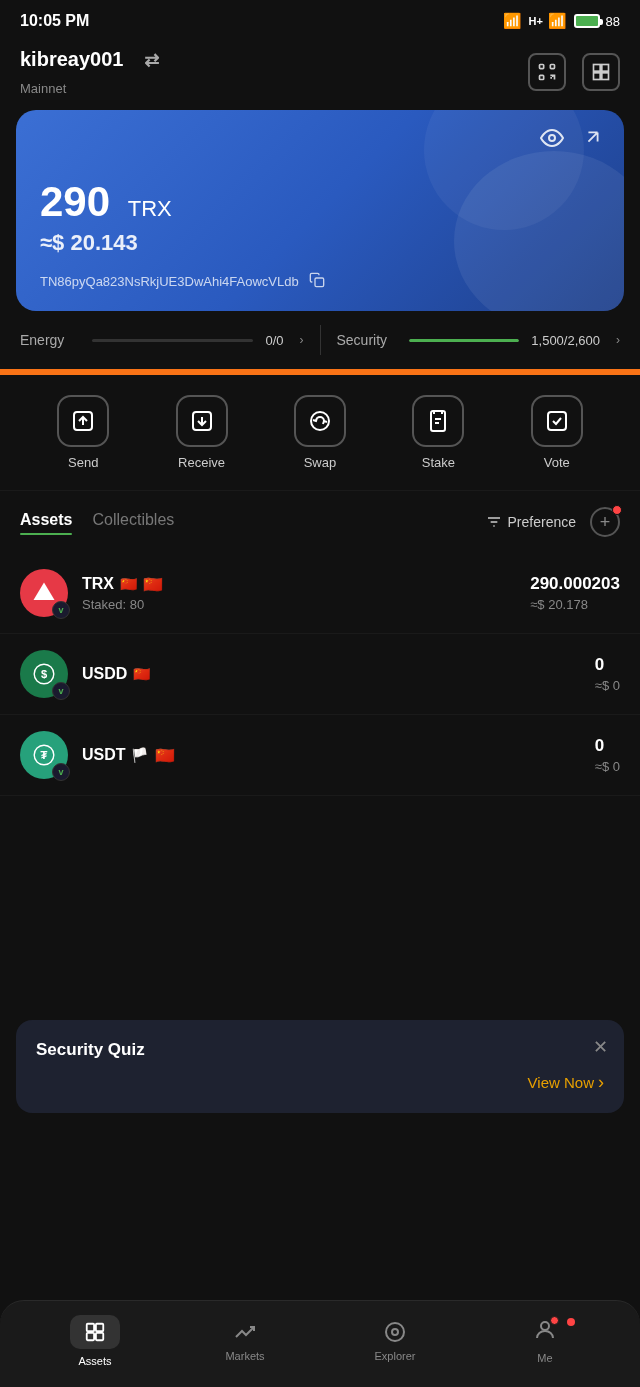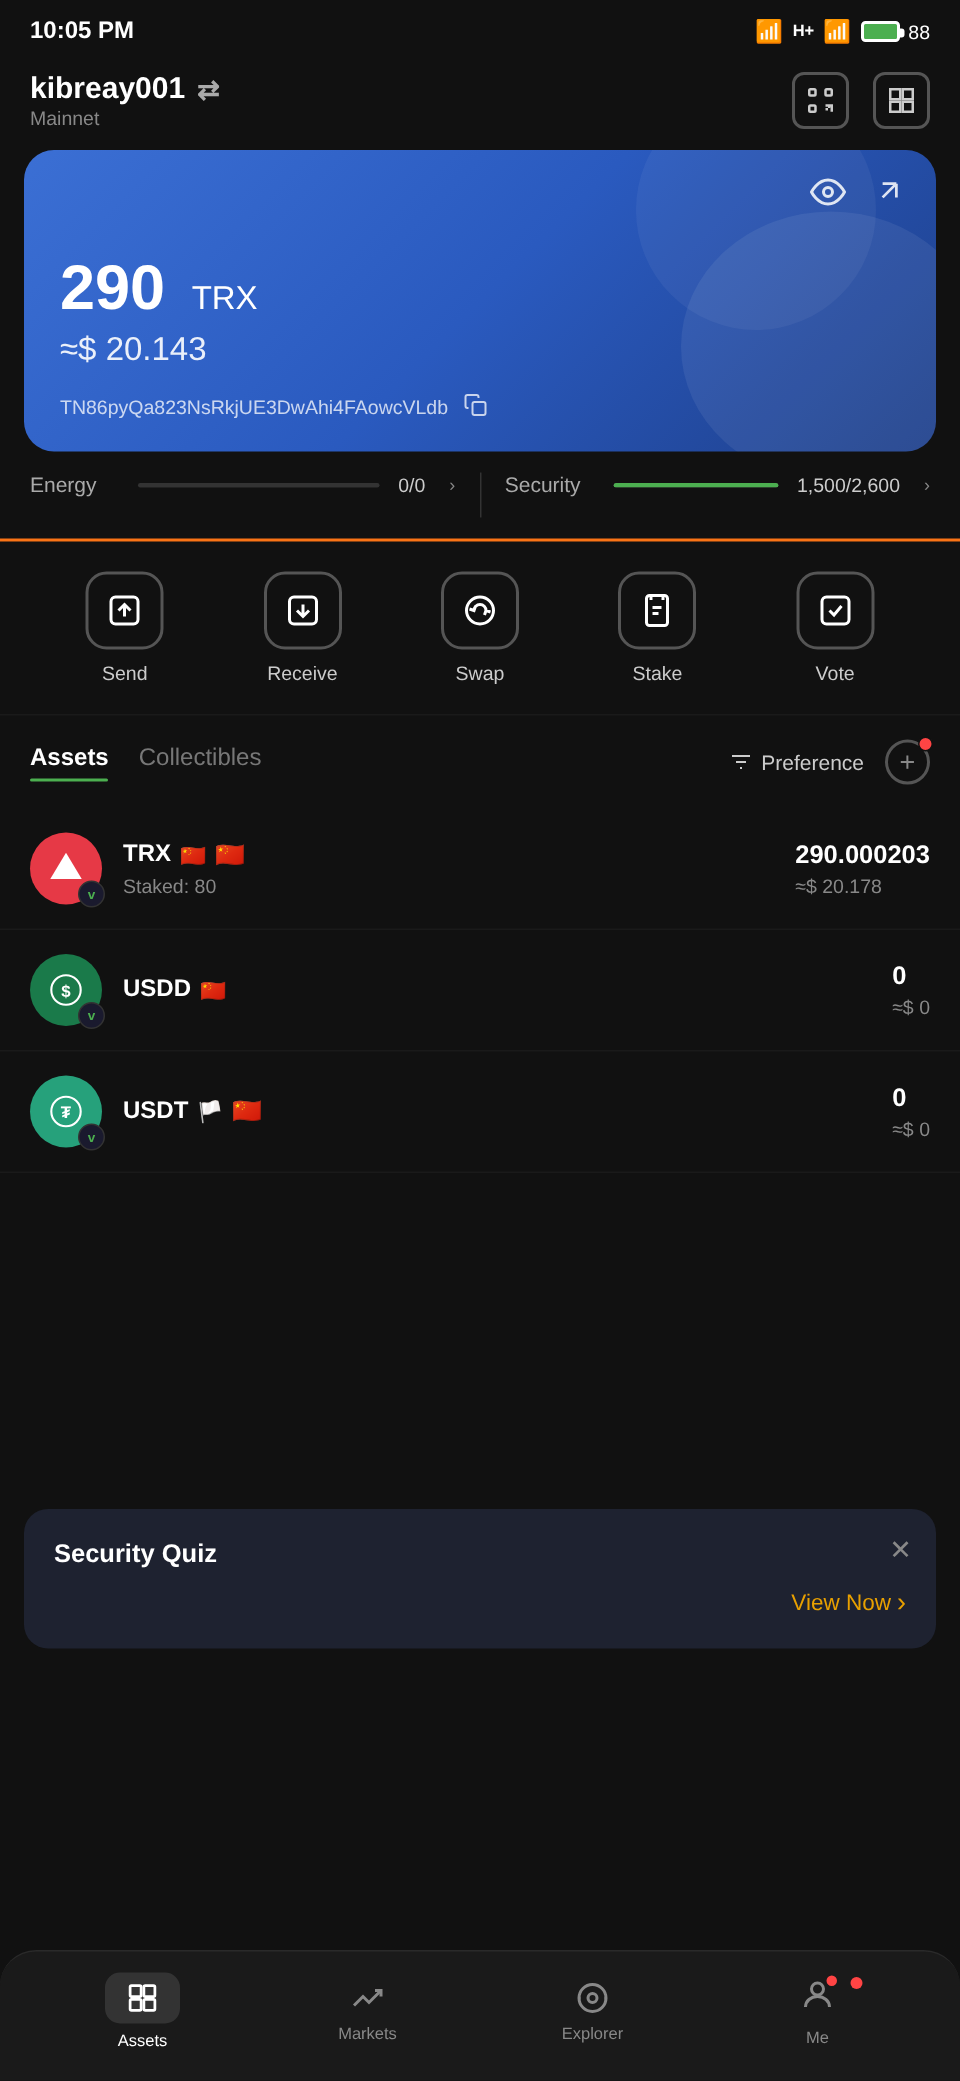--- a/index.html
+++ b/index.html
@@ -60,26 +60,26 @@
       justify-content: space-between;
       align-items: center;
       padding: 10px 20px 14px;
     }
     .wallet-info {}
     .wallet-name {
       font-size: 20px;
       font-weight: 700;
       display: flex;
       align-items: center;
-      gap: 8px;
+      gap: 21px;
     }
     .wallet-network {
       font-size: 13px;
       color: #888;
-      margin-top: 0;
+      margin-top: 10px;
     }
     .header-actions {
       display: flex;
       gap: 16px;
       align-items: center;
     }
     .header-icon-btn {
       width: 38px;
       height: 38px;
       border: 2px solid #555;
@@ -139,44 +139,44 @@
       color: #fff;
       margin-top: 8px;
     }
     .balance-amount span.unit {
       font-size: 22px;
       font-weight: 500;
       margin-left: 6px;
     }
     .balance-usd {
       font-size: 22px;
-      font-weight: 400;
+      font-weight: 700;
       color: rgba(255,255,255,0.9);
       margin-top: 4px;
     }
     .wallet-address {
       display: flex;
       align-items: center;
       gap: 10px;
       margin-top: 16px;
       font-size: 13px;
       color: rgba(255,255,255,0.75);
     }
     .copy-icon {
       font-size: 14px;
       cursor: pointer;
       color: rgba(255,255,255,0.75);
     }
 
     
     .resources-bar {
       display: flex;
-      align-items: flex-start;
+      align-items: center;
       padding: 14px 20px;
-      border-bottom: 2px solid #f97316;
+      border-bottom: 6px solid #f97316;
       gap: 0;
     }
     .resource-item {
       display: flex;
       align-items: center;
       flex: 1;
       gap: 12px;
     }
     .resource-label {
       font-size: 14px;

